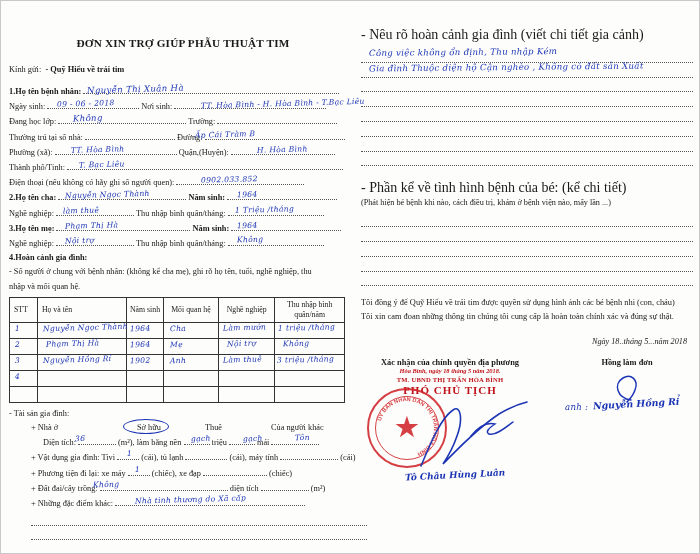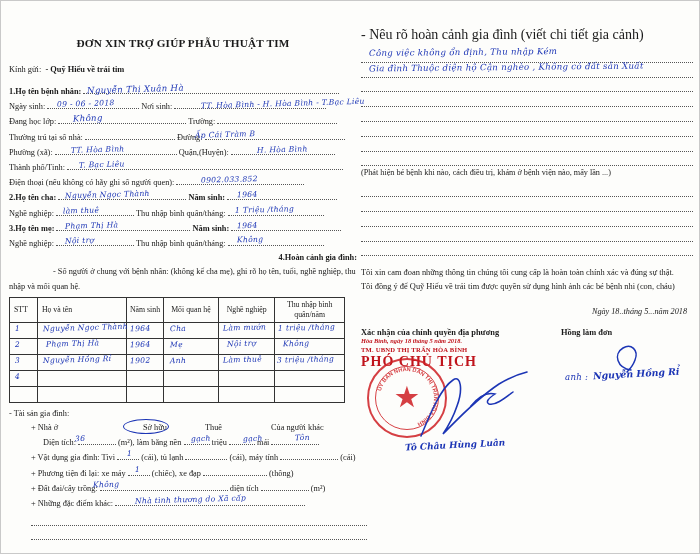--- a/index.html
+++ b/index.html
@@ -135,32 +135,32 @@
     margin-top: 14px;
     padding-right: 6px;
   }
   .sig-row {
     display: flex;
     justify-content: space-between;
     margin-top: 12px;
     font-size: 8.4px;
     font-weight: bold;
   }
-  .sig-col { text-align: left; position: relative; }
+  .sig-col { text-align: center; position: relative; }
   .sig-left { width: 178px; }
   .sig-right { width: 132px; }
 
   .stamp-text {
     color: #c0141c;
     font-weight: bold;
     font-size: 6.6px;
     letter-spacing: .2px;
     margin-top: 2px;
   }
-  .stamp-text.big { font-size: 14px; letter-spacing: 1px; margin-top: 1px; }
+  .stamp-text.big { font-size: 11px; letter-spacing: 1px; margin-top: 1px; }
   .stamp-date {
     color: #c0141c; font-style: italic; font-size: 6.4px; font-weight: bold;
   }
   .seal {
     position: absolute;
     left: 6px; top: 30px;
     width: 76px; height: 76px;
     border: 2.4px solid #cf1f24;
     border-radius: 50%;
     opacity: .85;
@@ -292,22 +292,22 @@
 
       <div class="line">
         <span class="lbl">Nghề nghiệp:</span>
         <span class="dots" style="width:78px"></span>
         <span class="lbl">Thu nhập bình quân/tháng:</span>
         <span class="dots" style="width:96px"></span>
         <span class="hw s" style="left:56px; top:-2px;">Nội trợ</span>
         <span class="hw s" style="left:228px; top:-3px;">Không</span>
       </div>
 
-      <div class="line" style="font-weight:bold;text-align:right;">4.Hoàn cảnh gia đình:</div>
-      <div class="line" style="white-space:normal;margin-left:44px;">- Số người ở chung với bệnh nhân: (không kể cha mẹ), ghi rõ họ tên, tuổi, nghề nghiệp, thu</div>
+      <div class="line" style="font-weight:bold;">4.Hoàn cảnh gia đình:</div>
+      <div class="line" style="white-space:normal;">- Số người ở chung với bệnh nhân: (không kể cha mẹ), ghi rõ họ tên, tuổi, nghề nghiệp, thu</div>
       <div class="line" style="white-space:normal;">nhập và mối quan hệ.</div>
 
       <table class="fam">
         <thead>
           <tr>
             <th class="left">STT</th>
             <th class="left">Họ và tên</th>
             <th>Năm sinh</th>
             <th>Mối quan hệ</th>
             <th>Nghề nghiệp</th>
@@ -393,21 +393,21 @@
             <td class="c-job"><span></span></td>
             <td class="c-inc"><span></span></td>
           </tr>
         </tbody>
       </table>
 
       <div class="line sect">- Tài sản gia đình:</div>
 
       <div class="line indent" style="position:relative;">
         <span>+ Nhà ở</span>
-        <span style="position:absolute;left:134px;">Sở hữu</span>
+        <span style="position:absolute;left:128px;">Sở hữu</span>
         <span style="position:absolute;left:196px;">Thuê</span>
         <span style="position:absolute;left:262px;">Của người khác</span>
         <span style="position:absolute;left:114px;top:-2px;width:44px;height:13px;border:1.3px solid #1c35b5;border-radius:50%;"></span>
       </div>
 
       <div class="line indent">
         <span style="padding-left:12px">Diện tích:</span>
         <span class="dots" style="width:38px"></span>
         <span>(m²), làm bằng nền</span>
         <span class="dots" style="width:26px"></span>
@@ -430,21 +430,21 @@
         <span class="dots" style="width:58px"></span>
         <span>(cái)</span>
         <span class="hw s" style="left:118px;top:-3px;">1</span>
       </div>
 
       <div class="line indent">
         <span>+ Phương tiện đi lại: xe máy</span>
         <span class="dots" style="width:22px"></span>
         <span>(chiếc), xe đạp</span>
         <span class="dots" style="width:64px"></span>
-        <span>(thông)</span>
+        <span>(chiếc)</span>
         <span class="hw s" style="left:126px;top:-3px;">1</span>
       </div>
 
       <div class="line indent">
         <span>+ Đất đai/cây trồng:</span>
         <span class="dots" style="width:128px"></span>
         <span>diện tích</span>
         <span class="dots" style="width:48px"></span>
         <span>(m²)</span>
         <span class="hw s" style="left:84px;top:-3px;">Không</span>
@@ -486,20 +486,21 @@
           <span class="hw r0" style="left:8px;top:-1px;"></span>
         </div>
       <div class="bl">
           <span class="hw r0" style="left:8px;top:-1px;"></span>
         </div>
       <div class="bl">
           <span class="hw r0" style="left:8px;top:-1px;"></span>
         </div>
     </div>
 
+    <div class="rtitle" style="margin-top:14px;">- Phần kể về tình hình bệnh của bé: (kể chi tiết)</div>
     <div style="font-size:8.2px;margin-top:2px;">(Phát hiện bé bệnh khi nào, cách điều trị, khám ở bệnh viện nào, mấy lần ...)</div>
 
     <div class="blank-lines">
       <div class="bl">
           <span class="hw r0" style="left:8px;top:-1px;"></span>
         </div>
       <div class="bl">
           <span class="hw r0" style="left:8px;top:-1px;"></span>
         </div>
       <div class="bl">
@@ -507,22 +508,22 @@
         </div>
       <div class="bl">
           <span class="hw r0" style="left:8px;top:-1px;"></span>
         </div>
       <div class="bl">
           <span class="hw r0" style="left:8px;top:-1px;"></span>
         </div>
     </div>
 
     <div class="commit">
+      <div>Tôi đồng ý để Quỹ Hiểu về trái tim được quyền sử dụng hình ảnh các bé bệnh nhi (con, cháu)</div>
       <div>Tôi xin cam đoan những thông tin chúng tôi cung cấp là hoàn toàn chính xác và đúng sự thật.</div>
-      <div>Tôi đồng ý để Quỹ Hiểu về trái tim được quyền sử dụng hình ảnh các bé bệnh nhi (con, cháu)</div>
     </div>
 
     <div class="sig-date">Ngày 18..tháng 5...năm 2018</div>
 
     <div class="sig-row">
 
       <div class="sig-col sig-left">
         <div>Xác nhận của chính quyền địa phương</div>
         <div class="stamp-date">Hòa Bình, ngày 18  tháng 5  năm 2018.</div>
         <div class="stamp-text">TM. UBND THỊ TRẤN HÒA BÌNH</div>

